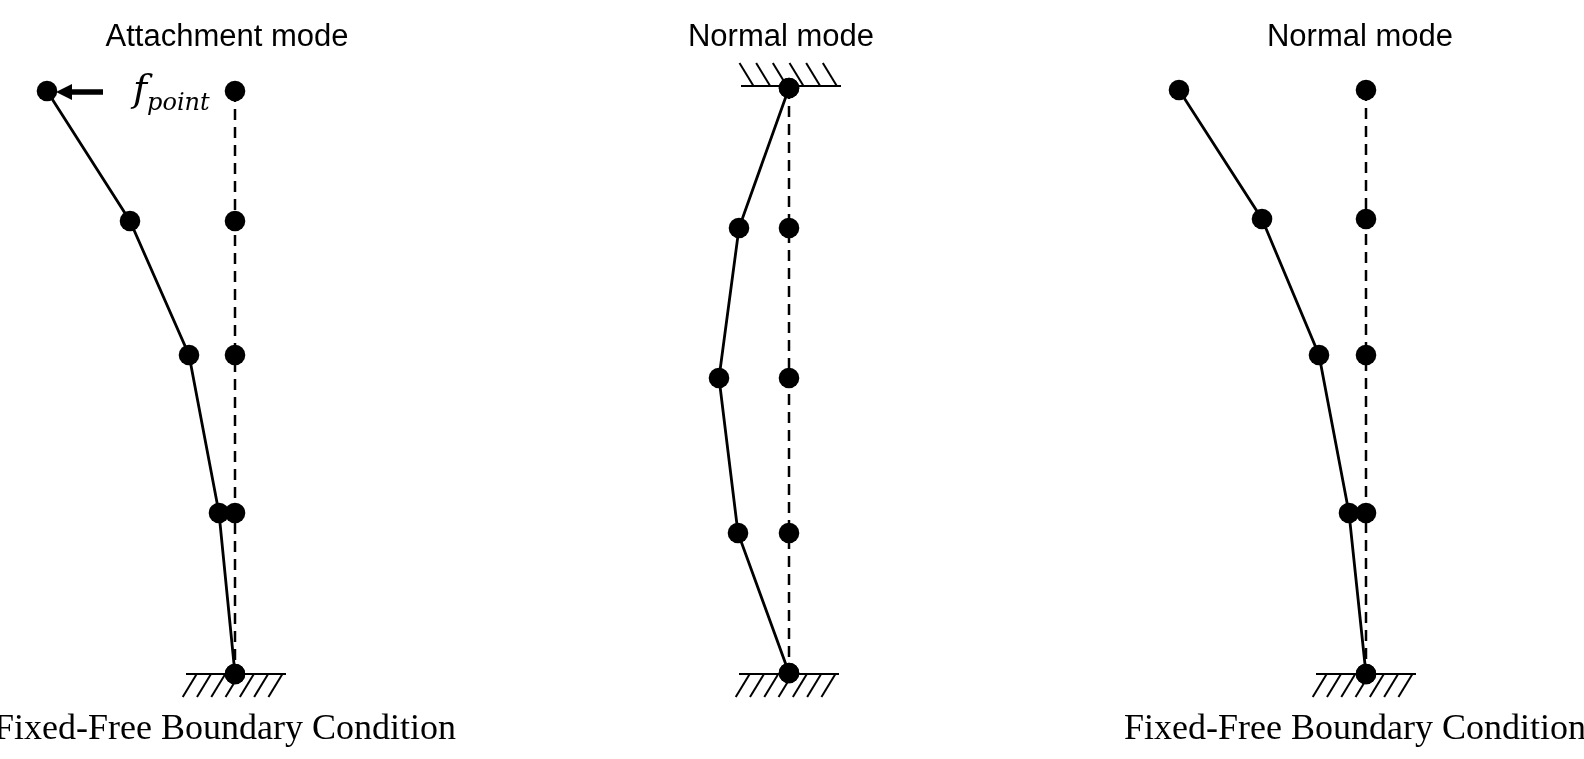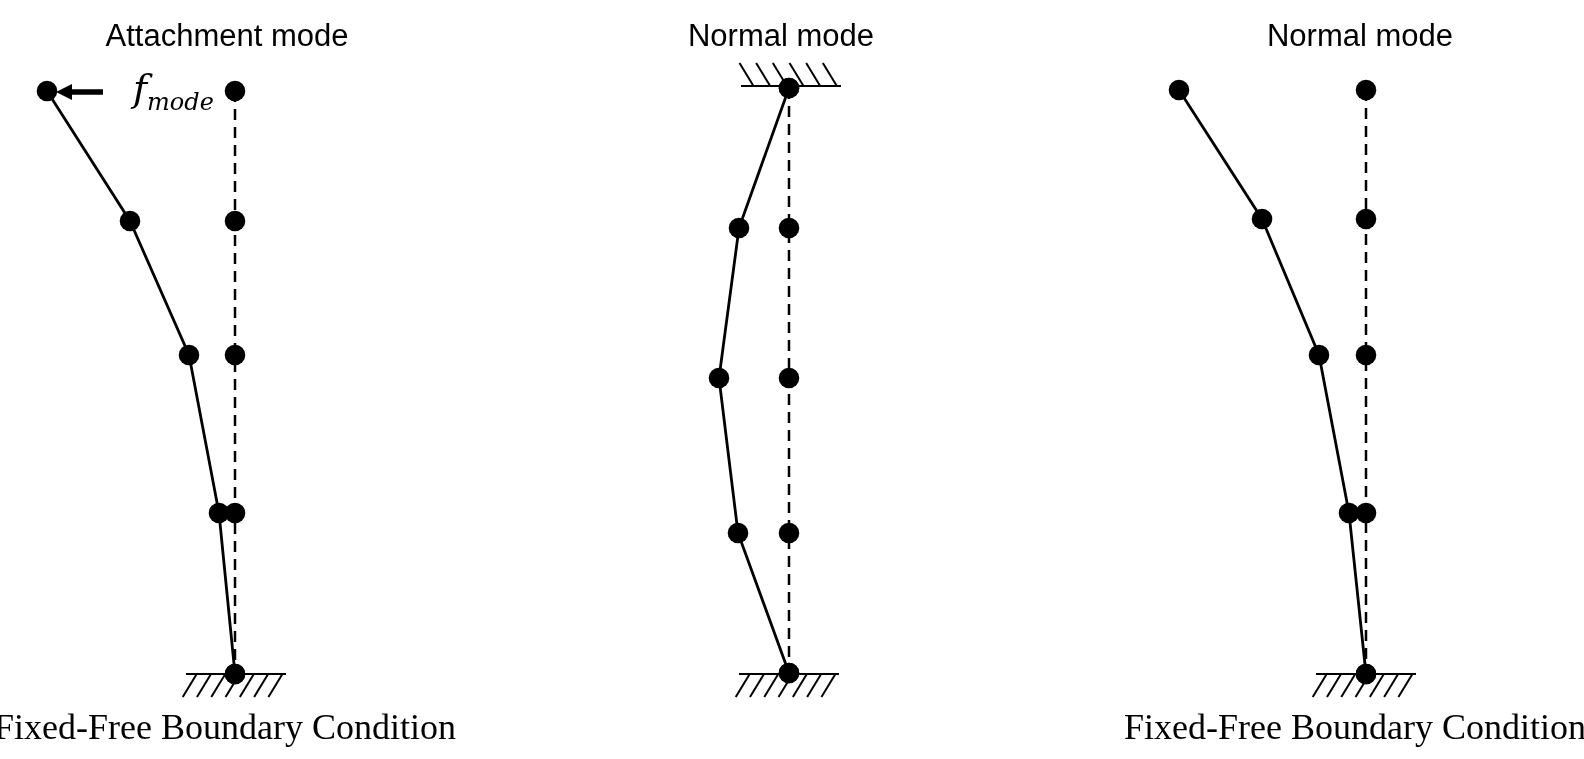--- a/index.html
+++ b/index.html
@@ -103,18 +103,18 @@
       <circle cx="1366" cy="513" r="10.3" fill="#000000"></circle>
       <circle cx="1349" cy="513" r="10.3" fill="#000000"></circle>
       <circle cx="1366" cy="674" r="10.3" fill="#000000"></circle>
       <circle cx="1366" cy="674" r="10.3" fill="#000000"></circle>
     </svg>
 
   <div class="title t0">Attachment mode</div>
   <div class="title t1">Normal mode</div>
   <div class="title t2">Normal mode</div>
 
-  <div class="force-label"><span>f</span><sub>mode</sub></div>
+  <div class="force-label"><span>f</span><sub>point</sub></div>
 
   <div class="caption c0">Fixed-Free Boundary Condition</div>
   <div class="caption c2">Fixed-Free Boundary Condition</div>
 
 </div>
 
 </body></html>

